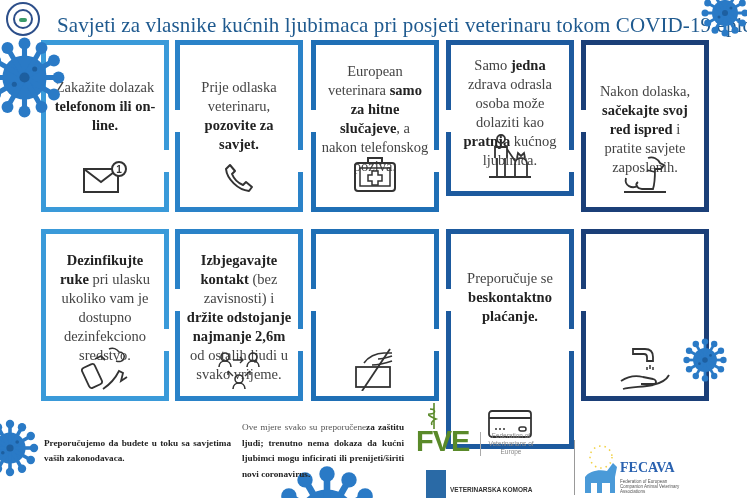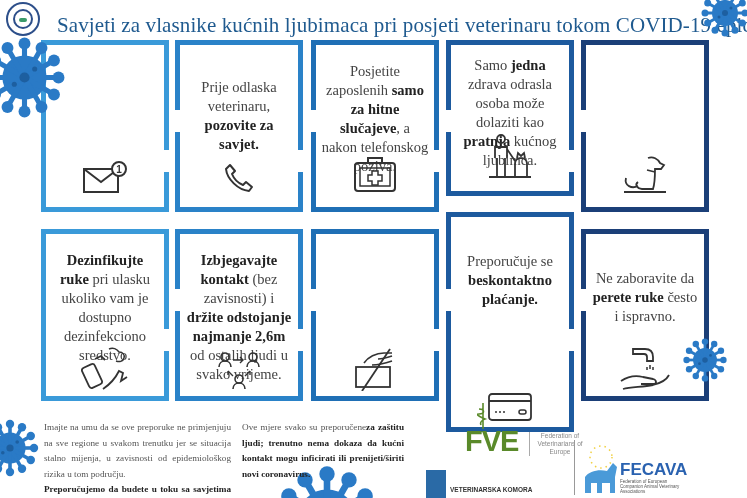--- a/index.html
+++ b/index.html
@@ -10,62 +10,65 @@
   .logo-top .seal{position:absolute;left:4px;top:7px;width:8px;height:4px;background:#3a9a6a;border-radius:3px;}
   .card{position:absolute;box-sizing:border-box;background:#fff;}
   .card .frame{position:absolute;inset:0;border:5px solid var(--c);box-sizing:border-box;}
   .card .txt{position:absolute;left:10px;right:10px;text-align:center;font-family:"Liberation Serif","DejaVu Serif",serif;font-size:14.5px;line-height:19px;color:#444;}
   .card .txt b{color:#222;}
   .card .ic{position:absolute;left:50%;transform:translateX(-50%);}
   .gap{position:absolute;background:#fff;}
   .foot{position:absolute;font-family:"Liberation Serif","DejaVu Serif",serif;font-size:9.2px;line-height:15.5px;color:#555;text-align:justify;}
   .foot b{color:#222;}
   .virus{position:absolute;}
-  .fve{position:absolute;left:465px;top:425px;text-align:center;}
+  .fve{position:absolute;left:416px;top:425px;text-align:center;}
   .fve .letters{font-family:"Liberation Sans","DejaVu Sans",sans-serif;font-weight:bold;font-size:29px;color:#5a8a2a;letter-spacing:-1px;}
   .fve .sub{position:absolute;left:64px;top:7px;font-family:"Liberation Sans","DejaVu Sans",sans-serif;font-size:6.5px;line-height:8px;color:#888;border-left:1px solid #aaa;padding-left:5px;}
   .vkcg{position:absolute;left:426px;top:470px;width:20px;height:28px;background:#2a6aa6;}
   .vkcg-txt{position:absolute;left:450px;top:486px;font-family:"Liberation Sans","DejaVu Sans",sans-serif;font-size:6.5px;font-weight:bold;color:#333;}
   .sep{position:absolute;left:574px;top:440px;width:1px;height:55px;background:#999;}
-  .fecava{position:absolute;left:620px;top:460px;font-family:Liberation Sans, sans-serif;font-weight:bold;font-size:17px;color:#2a62b0;}
+  .fecava{position:absolute;left:620px;top:460px;font-family:Liberation Serif, serif;font-weight:bold;font-size:14px;color:#2a62b0;}
   .fecava-sub{position:absolute;left:620px;top:479px;font-family:"Liberation Sans","DejaVu Sans",sans-serif;font-size:4.5px;line-height:5px;color:#555;width:70px;}
 </style>
 </head>
 <body>
 
 <div class="logo-top">
     <div class="inner">
       <div class="seal"></div>
     </div>
   </div>
 <div class="title">Savjeti za vlasnike kućnih ljubimaca pri posjeti veterinaru tokom COVID-19 epidemije</div>
 
 <div id="grid">
     <div class="card" style="left: 41px; top: 40px; width: 128px; height: 172px; --c: #3a9ad9;">
       <div class="frame"></div>
+   <div class="txt" style="top:38px">
+     <span>Zakažite dolazak </span><b>telefonom ili on-line.</b><span></span><b></b><span></span>
+   </div>
    <div class="ic" style="bottom:14px"><svg width="46" height="34" viewBox="0 0 46 34">
           <rect x="2" y="9" width="34" height="23" fill="none" stroke="#333" stroke-width="2"></rect>
           <path d="M2 9l17 13 17-13" fill="none" stroke="#333" stroke-width="2"></path>
           <circle cx="37" cy="9" r="7" fill="#fff" stroke="#333" stroke-width="2"></circle>
           <text x="37" y="13" font-size="10" text-anchor="middle" font-family="Liberation Sans,sans-serif" font-weight="bold" fill="#333">1</text>
         </svg></div>
     </div>
     <div class="card" style="left: 175px; top: 40px; width: 128px; height: 172px; --c: #2a82c8;">
       <div class="frame"></div>
    <div class="txt" style="top:38px">
      <span>Prije odlaska veterinaru, </span><b>pozovite za savjet.</b><span></span><b></b><span></span>
    </div>
    <div class="ic" style="bottom:14px"><svg width="32" height="32" viewBox="0 0 32 32">
           <path d="M7 3l5 6-3 3c2 5 6 9 11 11l3-3 6 5-3 4C15 28 4 17 3 7z" fill="none" stroke="#333" stroke-width="2" stroke-linejoin="round"></path>
         </svg></div>
     </div>
     <div class="card" style="left: 311px; top: 40px; width: 128px; height: 172px; --c: #1f6fb5;">
       <div class="frame"></div>
    <div class="txt" style="top:22px">
-     <span>Posjetite zaposlenih </span><b>samo za hitne slučajeve</b><span>, a nakon telefonskog poziva.</span><b></b><span></span>
+     <span>European veterinara </span><b>samo za hitne slučajeve</b><span>, a nakon telefonskog poziva.</span><b></b><span></span>
    </div>
    <div class="ic" style="bottom:14px"><svg width="44" height="40" viewBox="0 0 44 40">
           <rect x="2" y="9" width="40" height="28" rx="3" fill="none" stroke="#333" stroke-width="2"></rect>
           <path d="M15 9V4h14v5" fill="none" stroke="#333" stroke-width="2"></path>
           <rect x="7" y="14" width="30" height="18" fill="none" stroke="#333" stroke-width="1.5"></rect>
           <path d="M19 17h6v4h4v6h-4v4h-6v-4h-4v-6h4z" fill="none" stroke="#333" stroke-width="1.5"></path>
         </svg></div>
     </div>
     <div class="card" style="left: 446px; top: 40px; width: 128px; height: 156px; --c: #1d5a9e;">
       <div class="frame"></div>
@@ -74,20 +77,23 @@
    </div>
    <div class="ic" style="bottom:14px"><svg width="46" height="44" viewBox="0 0 46 44">
           <circle cx="14" cy="5" r="4" fill="none" stroke="#333" stroke-width="1.8"></circle>
           <path d="M8 24V13h12v11M10 24v18M18 24v18M20 15l8 12" fill="none" stroke="#333" stroke-width="1.8"></path>
           <path d="M28 42V30c0-4 3-6 6-6s6 2 6 6v12M30 24l1-5 3 3 3-3 1 5" fill="none" stroke="#333" stroke-width="1.8"></path>
           <path d="M2 43h42" stroke="#333" stroke-width="1.8"></path>
         </svg></div>
     </div>
     <div class="card" style="left: 581px; top: 40px; width: 128px; height: 172px; --c: #1b3f78;">
       <div class="frame"></div>
+   <div class="txt" style="top:42px">
+     <span>Nakon dolaska, </span><b>sačekajte svoj red ispred</b><span> i pratite savjete zaposlenih.</span><b></b><span></span>
+   </div>
    <div class="ic" style="bottom:14px"><svg width="46" height="40" viewBox="0 0 46 40">
           <path d="M26 4c5-2 10 1 12 5l4 2-3 4h-6c0 6 0 14-2 20H20c-4 0-8-4-4-7M16 32c-6 3-14 0-12-8" fill="none" stroke="#333" stroke-width="1.8"></path>
           <path d="M25 16l8 2" stroke="#333" stroke-width="1.6"></path>
           <path d="M2 38h42" stroke="#333" stroke-width="1.8"></path>
         </svg></div>
     </div>
     <div class="card" style="left: 41px; top: 229px; width: 128px; height: 172px; --c: #3a9ad9;">
       <div class="frame"></div>
    <div class="txt" style="top:22px">
      <span></span><b>Dezinfikujte ruke</b><span> pri ulasku ukoliko vam je dostupno dezinfekciono sredstvo.</span><b></b><span></span>
@@ -115,37 +121,34 @@
         </svg></div>
     </div>
     <div class="card" style="left: 311px; top: 229px; width: 128px; height: 172px; --c: #1f6fb5;">
       <div class="frame"></div>
    <div class="ic" style="bottom:6px"><svg width="50" height="46" viewBox="0 0 50 46">
           <rect x="6" y="22" width="34" height="20" fill="none" stroke="#333" stroke-width="1.8"></rect>
           <path d="M40 4L12 46" stroke="#333" stroke-width="1.8"></path>
           <path d="M14 18c4-6 12-10 20-10h8M22 20c6 0 14-2 20-4M28 14c4 0 8-1 14-3" fill="none" stroke="#333" stroke-width="1.6"></path>
         </svg></div>
     </div>
-    <div class="card" style="left: 446px; top: 212px; width: 128px; height: 220px; --c: #1d5a9e;">
+    <div class="card" style="left: 446px; top: 229px; width: 128px; height: 220px; --c: #1d5a9e;">
       <div class="frame"></div>
    <div class="txt" style="top:40px">
      <span>Preporučuje se </span><b>beskontaktno plaćanje.</b><span></span><b></b><span></span>
    </div>
    <div class="ic" style="bottom:6px"><svg width="46" height="30" viewBox="0 0 46 30">
           <rect x="2" y="2" width="42" height="26" rx="3" fill="none" stroke="#333" stroke-width="1.8"></rect>
           <path d="M2 9h42" stroke="#333" stroke-width="1.8"></path>
           <path d="M8 20h10" stroke="#333" stroke-width="1.5" stroke-dasharray="2 2"></path>
           <rect x="32" y="18" width="7" height="4" rx="2" fill="none" stroke="#333" stroke-width="1.5"></rect>
         </svg></div>
     </div>
     <div class="card" style="left: 581px; top: 229px; width: 128px; height: 172px; --c: #1b3f78;">
       <div class="frame"></div>
-   <div class="txt" style="top:40px">
-     <span>Ne zaboravite da </span><b>perete ruke</b><span> često i ispravno.</span><b></b><span></span>
-   </div>
    <div class="ic" style="bottom:6px"><svg width="52" height="46" viewBox="0 0 52 46">
           <path d="M14 4h12c5 0 8 3 8 8v4h-6v-4c0-2-1-3-3-3H14z" fill="none" stroke="#333" stroke-width="1.8"></path>
           <path d="M31 20v4M28 22v3M34 22v3" stroke="#333" stroke-width="1.5"></path>
           <path d="M2 36c6-4 14-6 22-4l10 2c4 1 4 5 0 5H22M4 44c8-2 20-2 30-4 8-2 14-6 16-10" fill="none" stroke="#333" stroke-width="1.8"></path>
         </svg></div>
     </div>
   </div>
 
 <svg class="virus" style="left:-18px;top:35px" width="85" height="85" viewBox="-50 -50 100 100">
     <g fill="#2a7ac6">
@@ -302,25 +305,25 @@
       <circle cx="20.000000000000004" cy="-34.64101615137754" r="7"></circle>
       <line x1="0" y1="0" x2="34.641016151377535" y2="-20.000000000000018" stroke="#2a7ac6" stroke-width="6"></line>
       <circle cx="34.641016151377535" cy="-20.000000000000018" r="7"></circle>
       <circle r="6" fill="#1d5fa0"></circle>
       <circle cx="-12" cy="8" r="3" fill="#1d5fa0"></circle>
       <circle cx="12" cy="-10" r="3" fill="#1d5fa0"></circle>
     </g>
   </svg>
 
 <div class="foot" style="left:44px;top:420px;width:187px;">
-  <span>Imajte na umu da se ove preporuke ne primjenjuju na sve regione u svakom trenutku jer se situacija stalno mijenja, u zavisnosti od epidemiološkog rizika u tom području.</span><br>
+  <br>
   <b>Preporučujemo da budete u toku sa savjetima vaših zakonodavaca.</b>
 </div>
 <div class="foot" style="left:242px;top:420px;width:162px;">
-  <span>Ove mjere svako su preporučene</span><b>za zaštitu ljudi; trenutno nema dokaza da kućni kontakt mogu inficirati ili prenijeti/širiti novi coronavirus.</b>
+  <span>Ove mjere svako su preporučene</span><b>za zaštitu ljudi; trenutno nema dokaza da kućni ljubimci mogu inficirati ili prenijeti/širiti novi coronavirus.</b>
 </div>
 
 <div class="fve">
   <svg style="position:absolute;left:12px;top:-22px" width="12" height="26" viewBox="0 0 12 26">
       <path d="M6 0v26M2 6c6 0 6 5 0 5s6 5 6 5-6 2-4 6" stroke="#5a8a2a" stroke-width="1.6" fill="none"></path>
     </svg>
   <div class="letters">FVE</div>
   <div class="sub" style="width:50px"><span>Federation of Veterinarians of Europe</span></div>
 </div>
 <div class="vkcg"></div>

